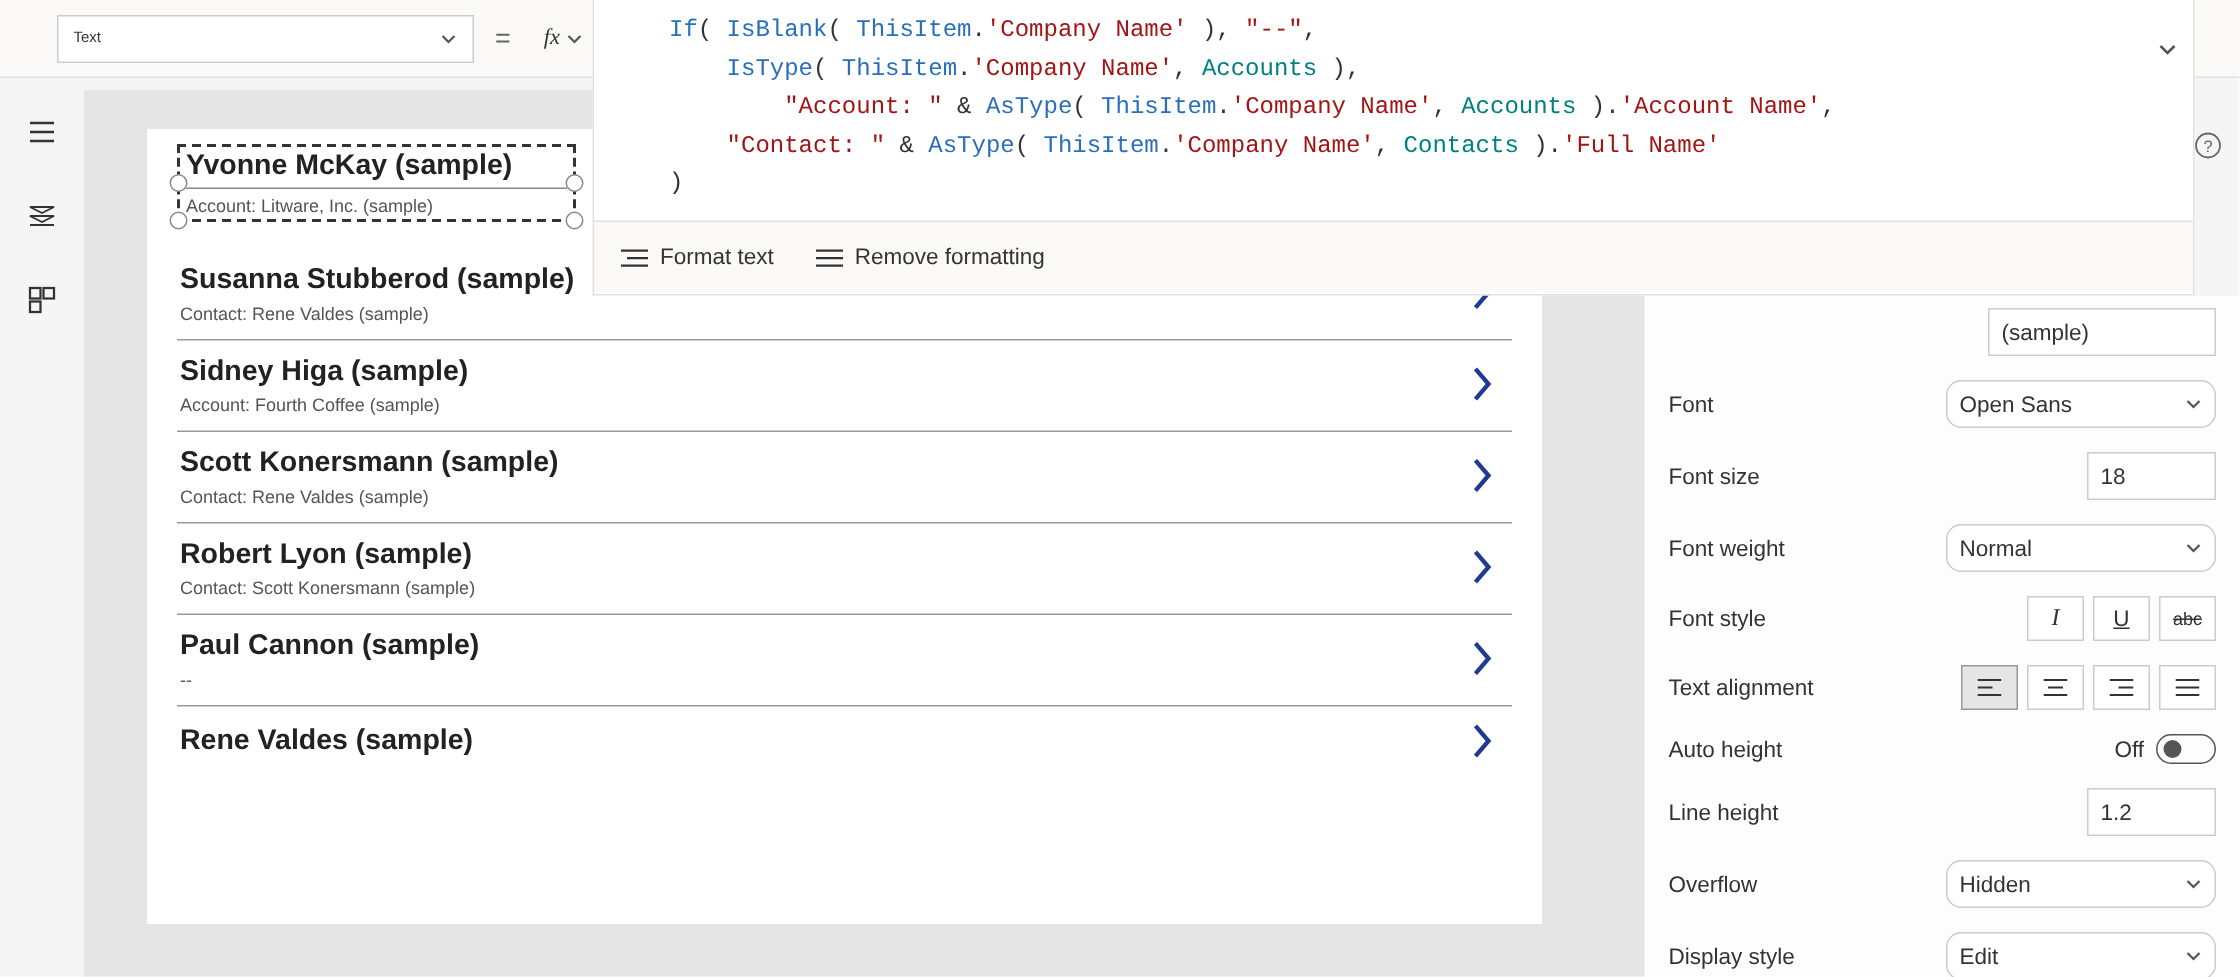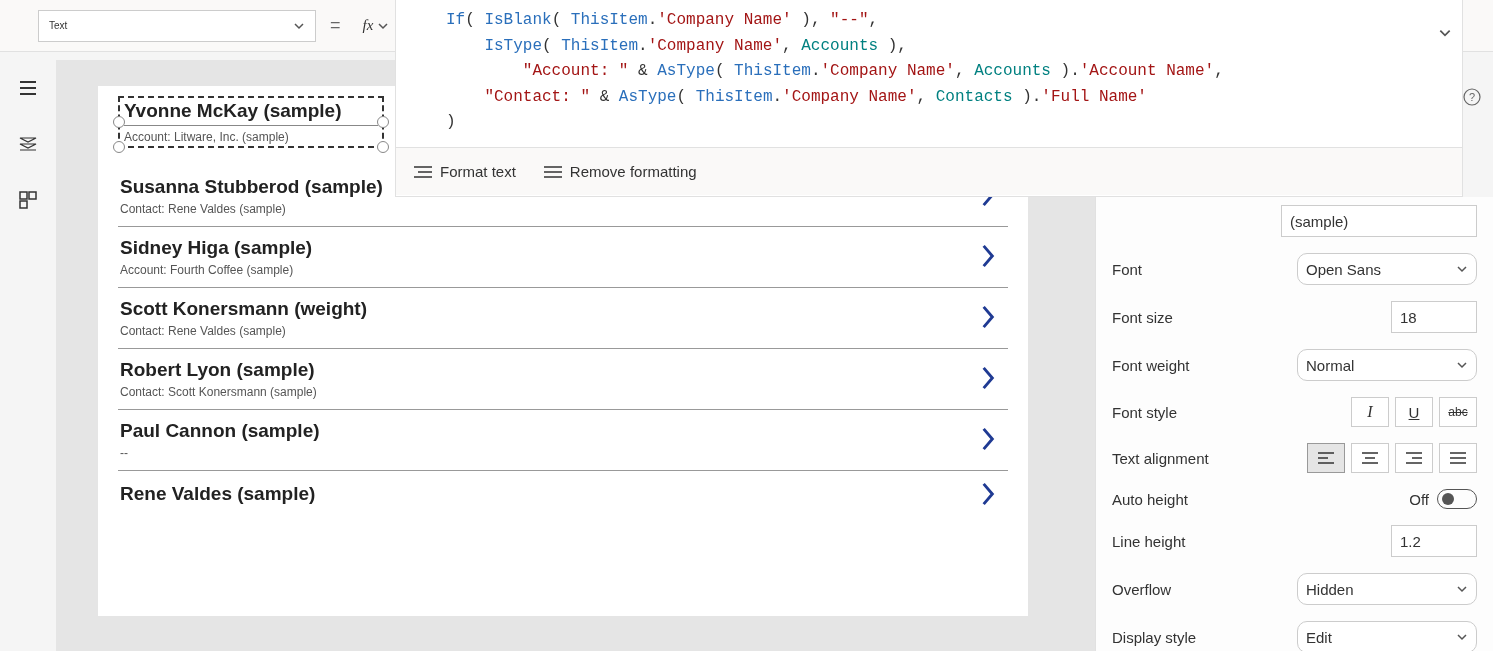--- a/index.html
+++ b/index.html
@@ -159,21 +159,21 @@
         <div class="gtxt">
           <div class="gtitle">Sidney Higa (sample)</div>
           <div class="gsub">Account: Fourth Coffee (sample)</div>
         </div>
         <div class="gchev"><svg width="20" height="26" viewBox="0 0 12 18">
               <path d="M3 2 L9 9 L3 16" fill="none" stroke-width="2"></path>
             </svg></div>
       </div>
       <div class="grow">
         <div class="gtxt">
-          <div class="gtitle">Scott Konersmann (weight)</div>
+          <div class="gtitle">Scott Konersmann (sample)</div>
           <div class="gsub">Contact: Rene Valdes (sample)</div>
         </div>
         <div class="gchev"><svg width="20" height="26" viewBox="0 0 12 18">
               <path d="M3 2 L9 9 L3 16" fill="none" stroke-width="2"></path>
             </svg></div>
       </div>
       <div class="grow">
         <div class="gtxt">
           <div class="gtitle">Robert Lyon (sample)</div>
           <div class="gsub">Contact: Scott Konersmann (sample)</div>
@@ -200,21 +200,21 @@
               <path d="M3 2 L9 9 L3 16" fill="none" stroke-width="2"></path>
             </svg></div>
       </div>
     </div>
   </div>
 </div>
 
 <div class="props">
   <div class="prow" style="align-items:flex-end;">
     <span></span>
-    <div class="pinput" style="width:196px;">
+    <div class="pinput" style="width:152px;">
         <span>(sample)</span>
       </div>
   </div>
   <div class="prow">
     <span>Font</span>
     <div class="pselect">
       <span>Open Sans</span>
       <svg class="chev-svg" viewBox="0 0 12 12">
           <path d="M2 4 L6 8 L10 4" fill="none" stroke="#555" stroke-width="1.5"></path>
         </svg>

